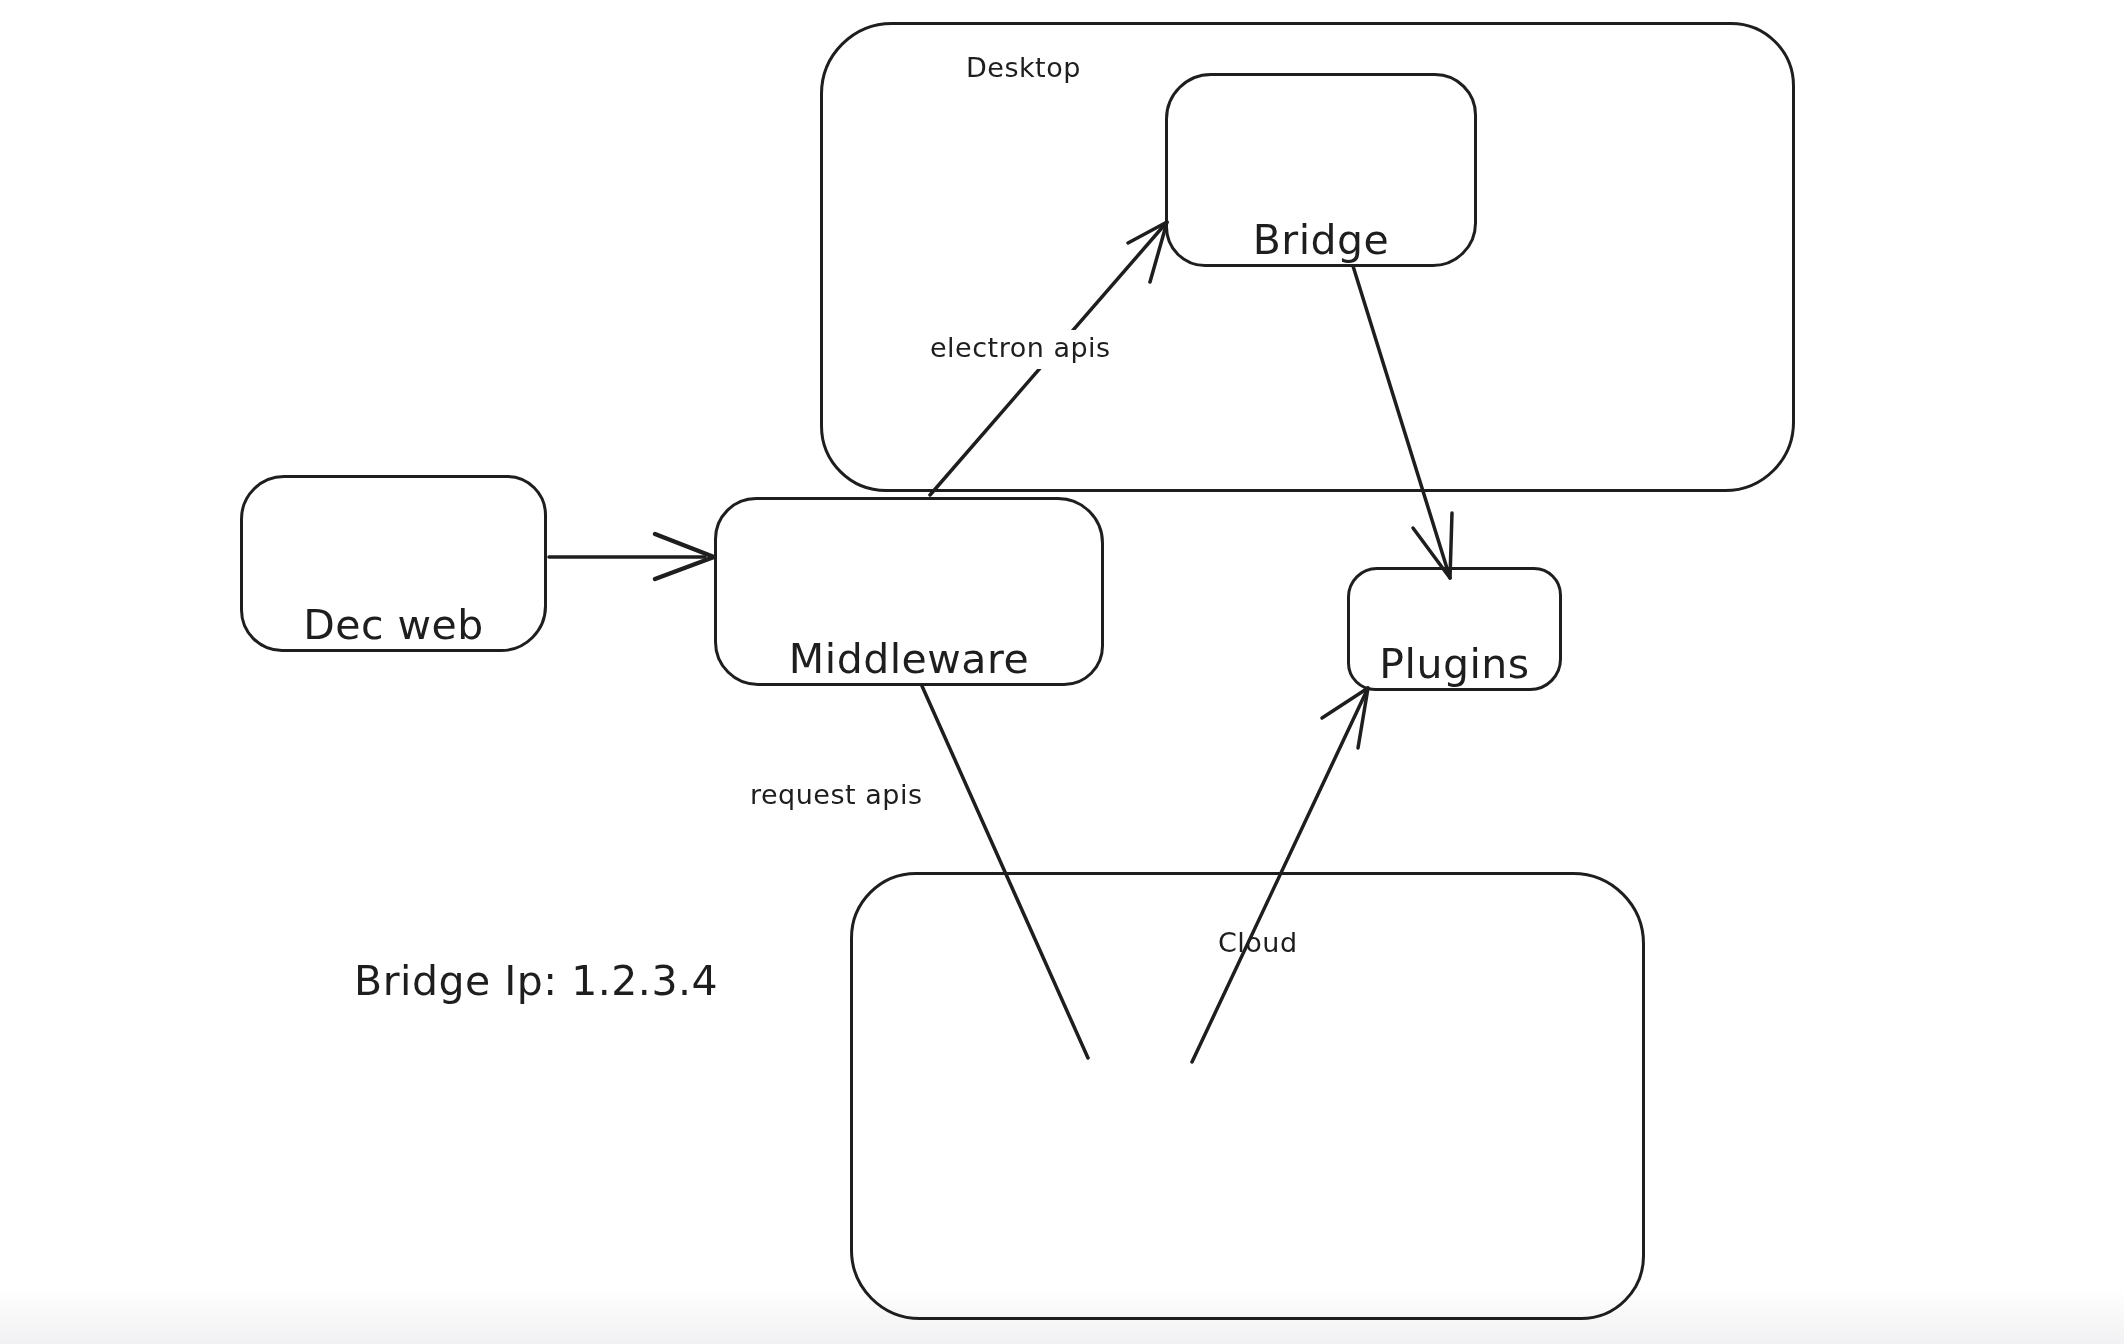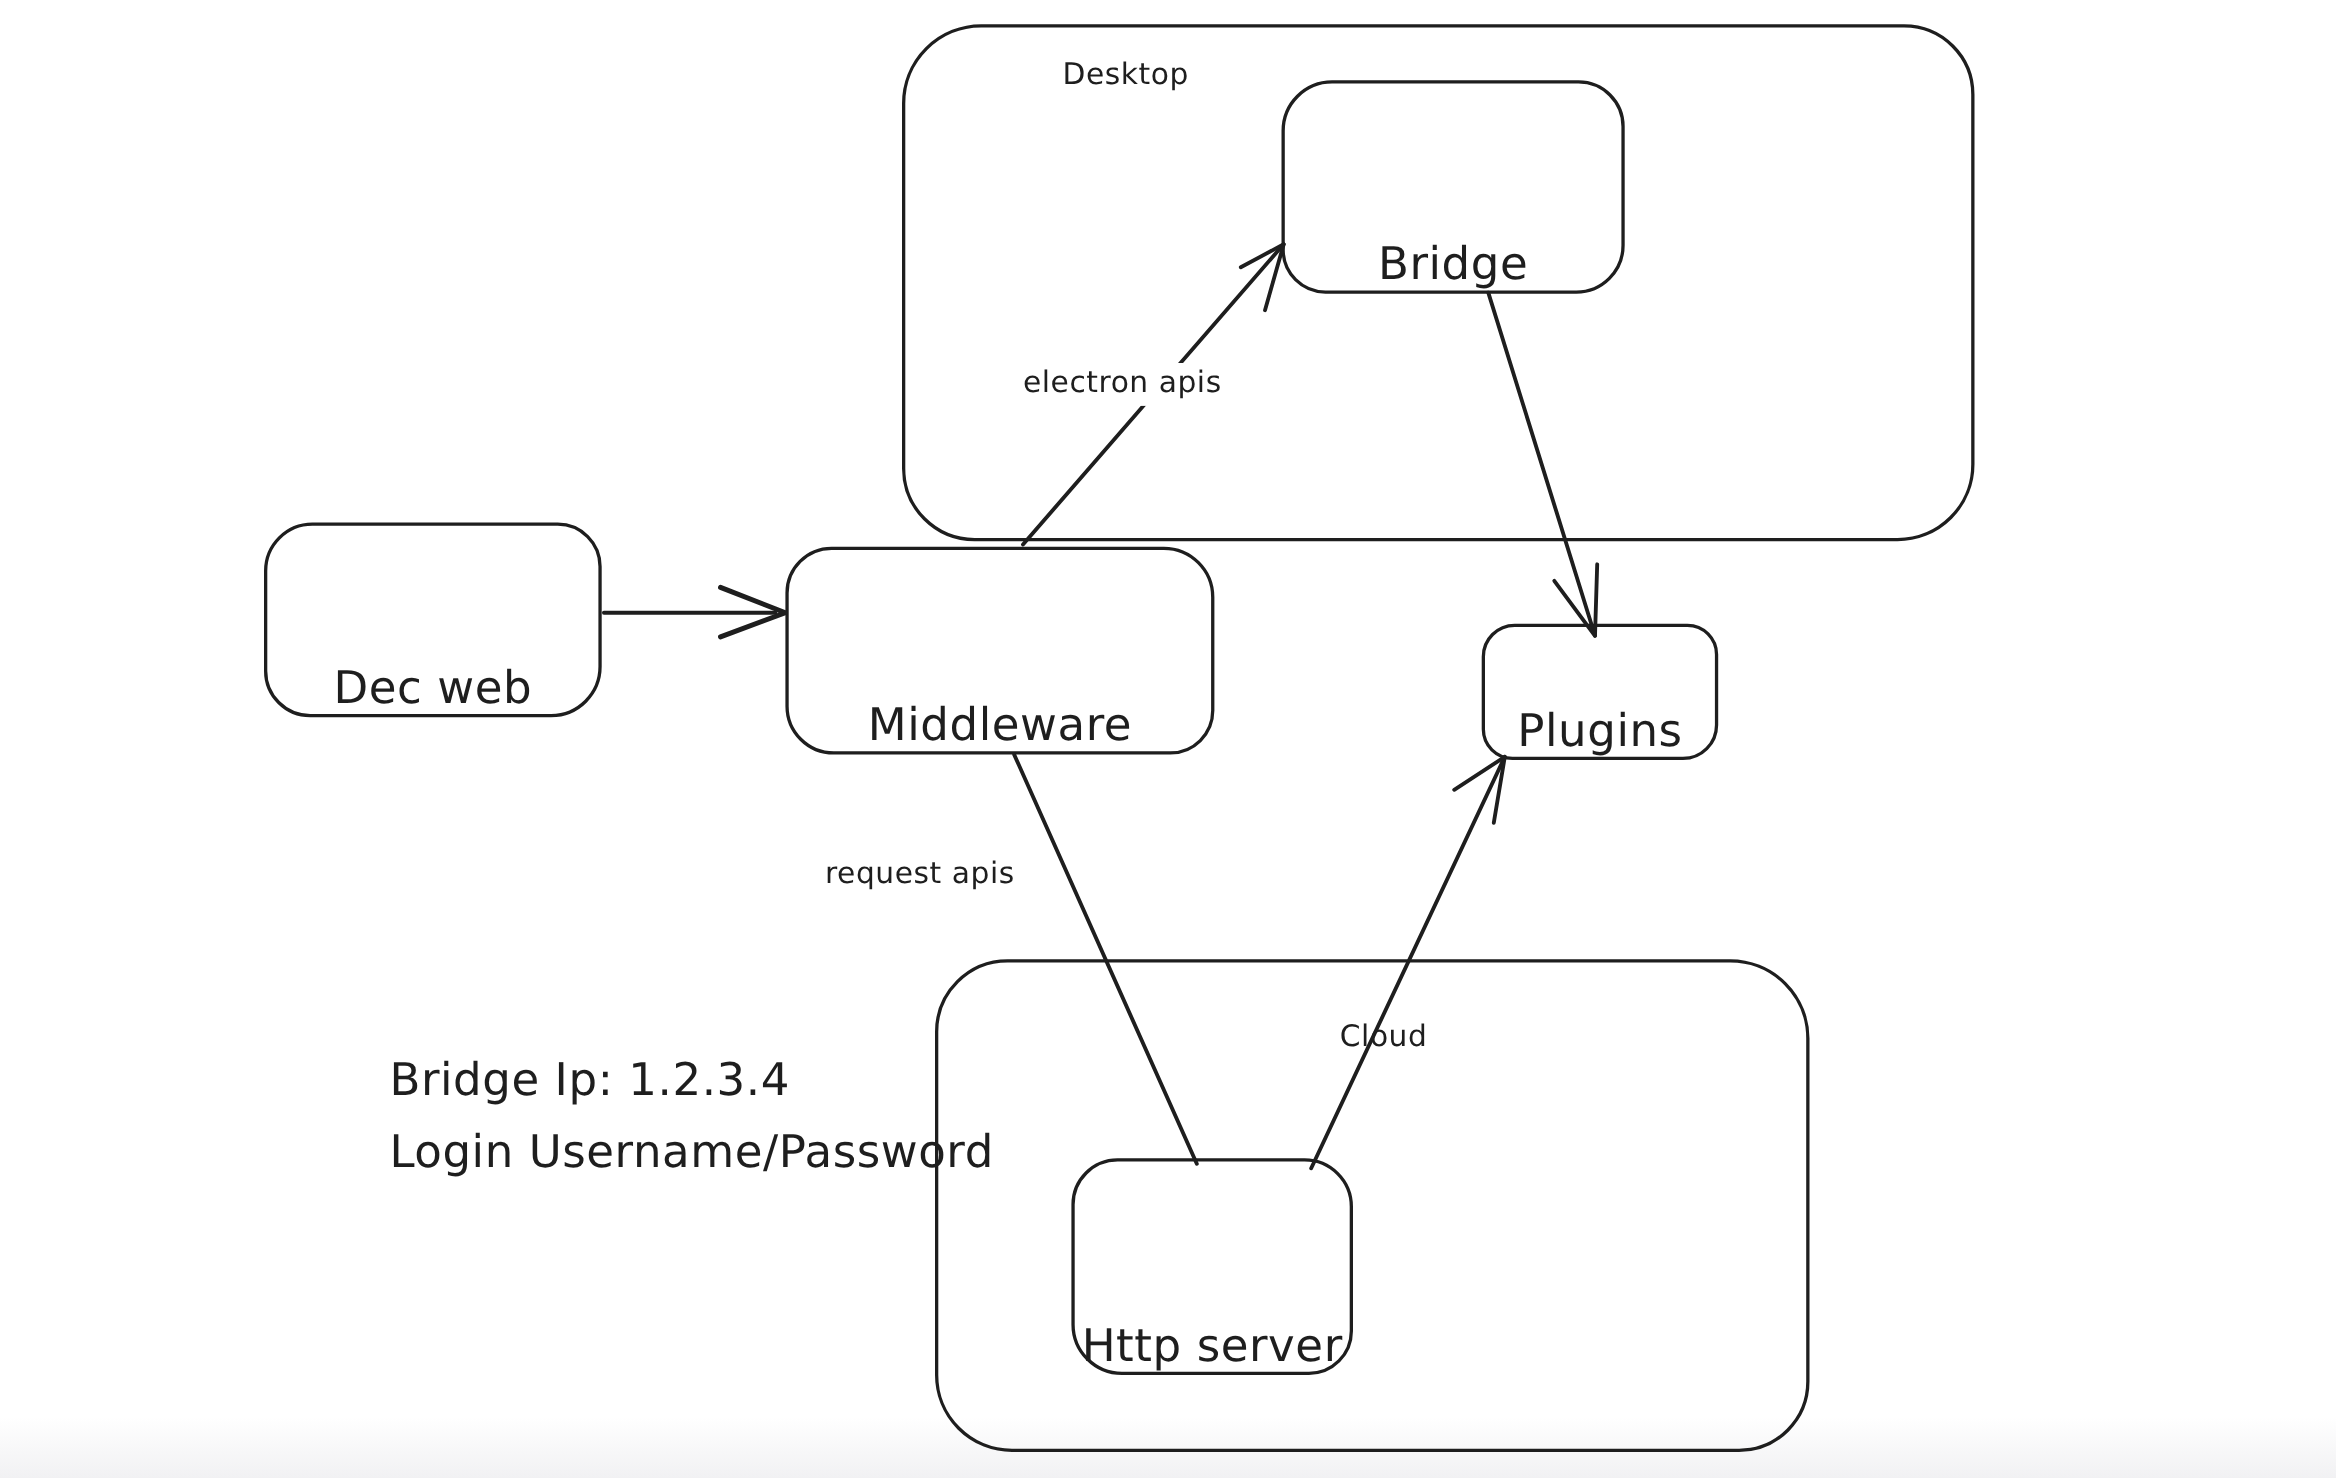--- a/index.html
+++ b/index.html
@@ -80,23 +80,20 @@
   </div>
   <div class="shape" id="middleware">
     <span class="node-label">Middleware</span>
   </div>
   <div class="shape" id="bridge">
     <span class="node-label">Bridge</span>
   </div>
   <div class="shape" id="plugins">
     <span class="node-label">Plugins</span>
   </div>
-  <div class="shape" id="http-server">
-    <span class="node-label">Http server</span>
-  </div>
 
   <svg id="edges" width="2124" height="1344" viewBox="0 0 2124 1344" fill="none" stroke="#1e1e1e" stroke-width="3.5" stroke-linecap="round" stroke-linejoin="round">
 
     <path d="M549,557 L705,557"></path>
     <path d="M655,534 L714,557 L655,579" stroke-width="4.5"></path>
 
     <path d="M930,495 L1167,222"></path>
     <path d="M1128,243 L1167,222 L1150,282"></path>
 
     <path d="M1353,266 L1450,578"></path>
@@ -109,17 +106,16 @@
   </svg>
 
   <div class="float-label" id="desktop-label">Desktop</div>
   <div class="float-label" id="cloud-label">Cloud</div>
 
   <div class="float-label" id="electron-apis-label">electron apis</div>
   <div class="float-label" id="request-paths-label">request apis</div>
 
   <div id="notes">
     <div>Bridge Ip: 1.2.3.4</div>
-    <div>Login Username/Password</div>
   </div>
 
   <div class="bottom-fade"></div>
 </div>
 
 </body></html>

